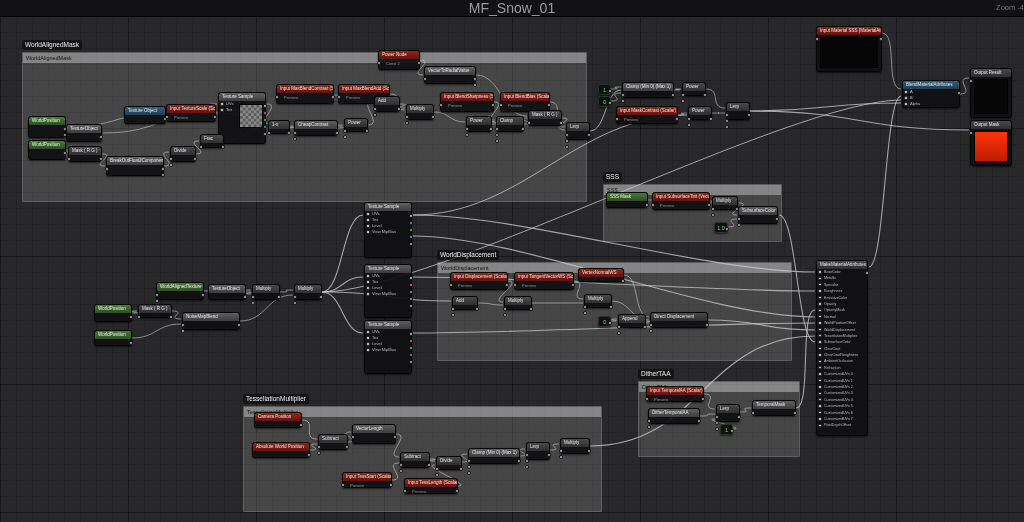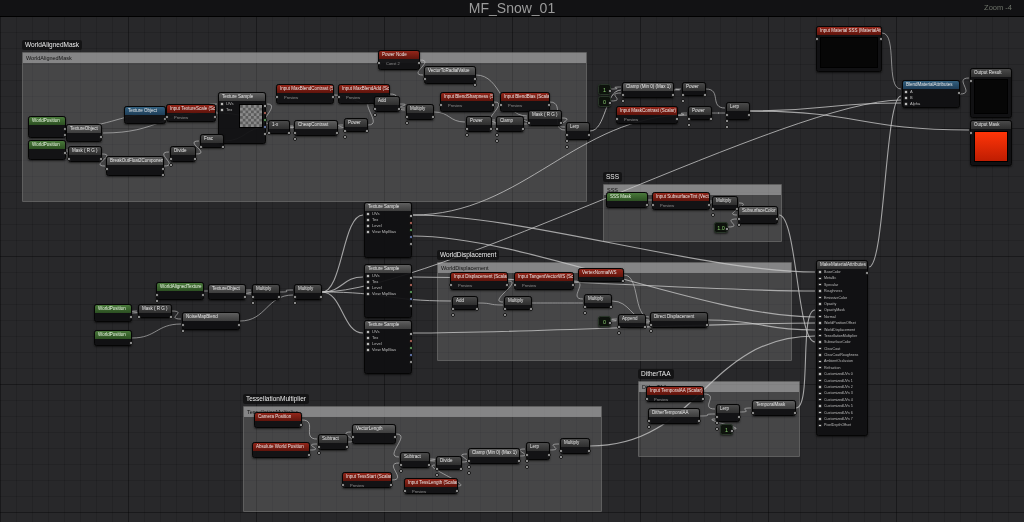--- a/index.html
+++ b/index.html
@@ -7,21 +7,21 @@
     font-family:"Liberation Sans",sans-serif;
     background-color:#28282a;
     background-image:
       linear-gradient(rgba(0,0,0,.28) 1px, transparent 1px),
       linear-gradient(90deg, rgba(0,0,0,.28) 1px, transparent 1px),
       linear-gradient(rgba(0,0,0,.13) 1px, transparent 1px),
       linear-gradient(90deg, rgba(0,0,0,.13) 1px, transparent 1px);
     background-size:128px 128px,128px 128px,16px 16px,16px 16px;}
   #titlebar{position:absolute;top:0;left:0;right:0;height:16px;background:#121214;border-bottom:1px solid #000;z-index:6;}
   #titlebar .wt{position:absolute;left:0;right:0;text-align:center;line-height:16px;font-size:14px;color:#9b9b9b;}
-  #zoom{position:absolute;right:12px;top:0;line-height:16px;font-size:7.5px;color:#70756b;}
+  #zoom{position:absolute;right:0;top:0;line-height:16px;font-size:7.5px;color:#70756b;}
   #wires{position:absolute;left:0;top:0;width:1024px;height:522px;z-index:2;pointer-events:none;}
   #watermark{position:absolute;right:6px;bottom:4px;font-size:26px;font-weight:bold;color:rgba(195,195,195,.5);letter-spacing:0;z-index:1;white-space:nowrap;}
   .c-box{position:absolute;background:rgba(150,150,150,.27);border:1px solid rgba(125,125,125,.45);z-index:1;border-radius:1px;}
   .c-hdr{height:10px;line-height:10px;background:rgba(185,185,185,.55);color:#131313;font-size:5.5px;padding:0 3px;white-space:nowrap;overflow:hidden;}
   .c-chip{position:absolute;z-index:4;background:rgba(15,15,15,.78);color:#ececec;font-size:6.5px;line-height:1;padding:1.5px 3px;border-radius:2px;white-space:nowrap;}
   .node{position:absolute;background:rgba(16,16,18,.94);border:1px solid #050505;border-radius:2.5px;box-shadow:0 1px 2px rgba(0,0,0,.6);z-index:3;box-sizing:border-box;}
   .nh{height:8px;line-height:8px;font-size:4.5px;color:#e6e6e6;padding:0 3px;border-radius:2px 2px 0 0;white-space:nowrap;overflow:hidden;}
   .nh-red{background:linear-gradient(#93261a,#5f140c);}
   .nh-gray{background:linear-gradient(#5f5f5f,#3c3c3c);}
   .nh-green{background:linear-gradient(#49793a,#2c4f22);color:#e8f3e2;}

